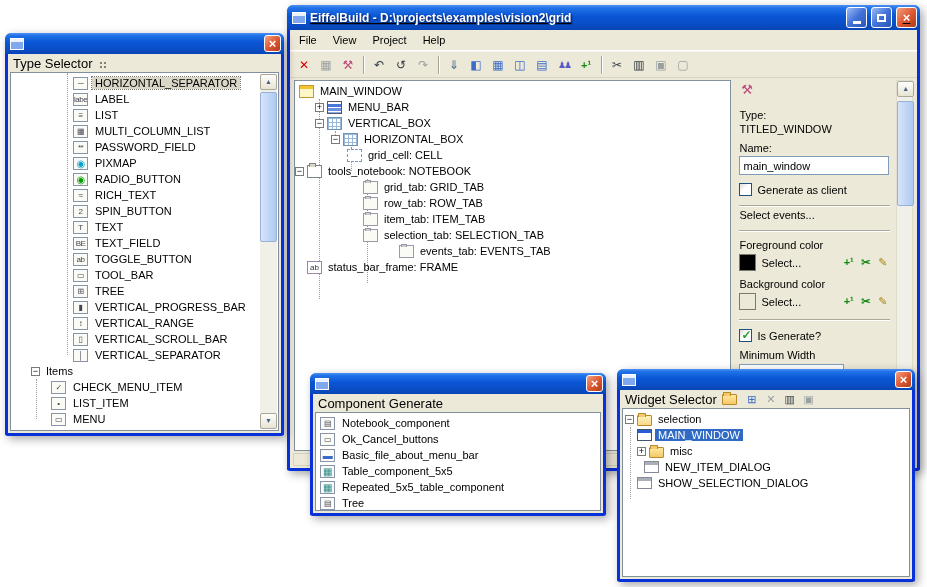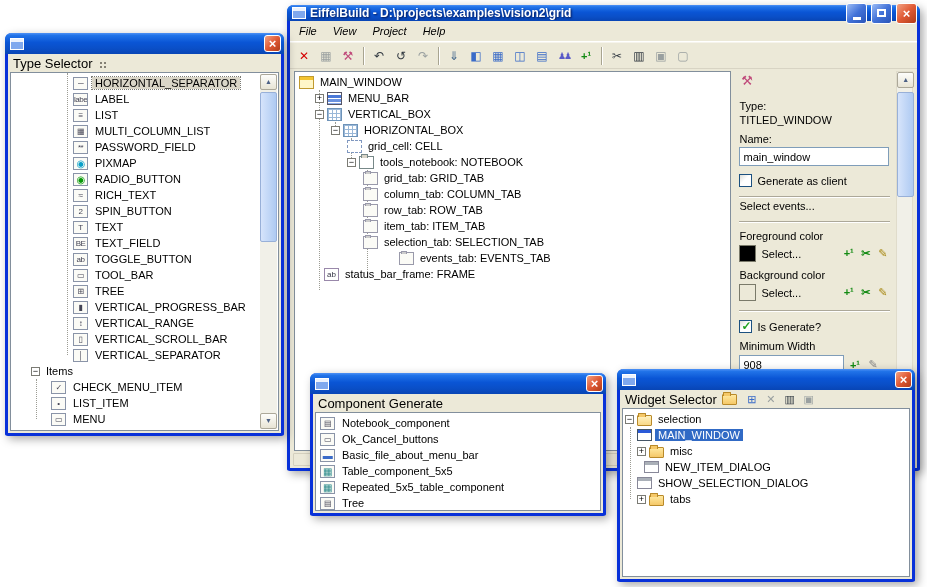--- a/index.html
+++ b/index.html
@@ -7,39 +7,39 @@
   #screen { position:relative; width:927px; height:587px; background:#fff; overflow:hidden; font-size:11px; color:#000; }
 
   
   .xp-window { position:absolute; display:flex; flex-direction:column;
     border:3px solid var(--window-border,#0831D9); border-top:none;
     border-radius:7px 7px 3px 3px; background:var(--face,#ECE9D8);
     box-shadow:3px 3px 10px rgba(0,0,0,.35); }
   .titlebar { display:flex; align-items:center; gap:4px; padding:0 3px 0 5px; flex:none;
     margin:0 -3px; border-radius:6px 6px 0 0;
     background:linear-gradient(to bottom, var(--titlebar-start,#4E91F5) 0%, #2173E8 12%, #0A55D5 45%, #0A4FC8 72%, var(--titlebar-end,#0845B5) 100%); }
-  .tb-main { height:16px; }
+  .tb-main { height:25px;text-decoration:underline; }
   .tb-small { height:21px; }
   .title-text { flex:1; color:#fff; font-weight:bold; font-size:12px;
     text-shadow:1px 1px 2px rgba(0,0,40,.75); white-space:nowrap; overflow:hidden; }
   .flex-sp { flex:1; }
   .winicon { width:14px; height:12px; min-width:14px; border:1px solid #fff; background:#7FA8EE; position:relative; }
   .winicon::before { content:""; position:absolute; left:0; right:0; top:0; height:3px; background:#fff; opacity:.85; }
   .caption-btn { width:21px; height:21px; min-width:21px; border:1px solid #fff; border-radius:3px;
     color:#fff; display:flex; align-items:center; justify-content:center; }
   .caption-btn.sm { width:17px; height:17px; min-width:17px; }
   .btn-sys { background:linear-gradient(135deg,#9CBCF6 0%, #4272D8 50%, #2A55B8 100%); }
   .btn-close { background:linear-gradient(135deg,#F2A182 0%, #E05A35 50%, var(--close-red,#B03C18) 100%); }
   .btn-close::before { content:"×"; font-size:13px; font-weight:bold; line-height:1; }
   .minbar { width:8px; height:3px; background:#fff; align-self:flex-end; margin:0 0 3px 0; }
   .maxbox { width:9px; height:8px; border:2px solid #fff; }
 
   
   .menubar { display:flex; align-items:center; height:21px; padding:0 2px; gap:2px;
-    border-bottom:1px solid #fff; flex:none;font-style:italic; }
+    border-bottom:1px solid #fff; flex:none; }
   .menu-item { padding:2px 7px; }
   .toolbar { display:flex; align-items:center; height:27px; padding:0 4px; gap:2px;
     border-top:1px solid #F6F4EC; border-bottom:1px solid #D8D4C4; flex:none; }
   .tool-icon { width:20px; height:20px; display:flex; align-items:center; justify-content:center; font-size:12px; }
   .tool-sep { width:1px; height:18px; background:#A8A490; box-shadow:1px 0 0 #fff; margin:0 3px; }
   .c-red{color:#D40000;} .c-gray{color:#9AA0A0;} .c-pink{color:#C04A7A;}
   .c-dark{color:#303840;} .c-steel{color:#44688C;} .c-blue{color:#3A6BC8;}
   .c-purple{color:#5A5AC8; font-size:9px; letter-spacing:-2px;} .c-green{color:#128A12; font-weight:bold; font-size:11px;}
 
   
@@ -210,50 +210,46 @@
         </div>
         <div class="trow" style="padding-left:36px">
           <span class="exp minus"></span>
           <span class="ic ic-grid"></span>
           <span class="tlabel">HORIZONTAL_BOX</span>
         </div>
         <div class="trow" style="padding-left:52px">
           <span class="ic ic-cell"></span>
           <span class="tlabel">grid_cell: CELL</span>
         </div>
-        <div class="trow" style="padding-left:52px">
+        <div class="trow" style="">
           <span class="exp minus"></span>
           <span class="ic ic-notebook"></span>
           <span class="tlabel">tools_notebook: NOTEBOOK</span>
         </div>
         <div class="trow" style="padding-left:68px">
           <span class="ic ic-tab"></span>
           <span class="tlabel">grid_tab: GRID_TAB</span>
         </div>
         <div class="trow" style="padding-left:68px">
           <span class="ic ic-tab"></span>
-          <span class="tlabel">column_tab: COLUMN_TAB</span>
-        </div>
-        <div class="trow" style="padding-left:68px">
-          <span class="ic ic-tab"></span>
           <span class="tlabel">row_tab: ROW_TAB</span>
         </div>
         <div class="trow" style="padding-left:68px">
           <span class="ic ic-tab"></span>
           <span class="tlabel">item_tab: ITEM_TAB</span>
         </div>
         <div class="trow" style="padding-left:68px">
           <span class="ic ic-tab"></span>
           <span class="tlabel">selection_tab: SELECTION_TAB</span>
         </div>
         <div class="trow" style="padding-left:104px">
           <span class="ic ic-tab"></span>
           <span class="tlabel">events_tab: EVENTS_TAB</span>
         </div>
-        <div class="trow" style="padding-left:29px">
+        <div class="trow" style="padding-left:12px">
           <span class="ic ic-frame"></span>
           <span class="tlabel">status_bar_frame: FRAME</span>
         </div>
       </div>
 
       <div class="props-pane">
         <div class="ptool"><span class="picon magenta">⚒</span></div>
         <div class="plabel">Type:</div>
         <div class="pvalue">TITLED_WINDOW</div>
         <div class="plabel">Name:</div>
@@ -487,21 +483,16 @@
         <span class="tlabel">misc</span>
       </div>
       <div class="trow" style="padding-left:21px">
         <span class="ic-win-gray"></span>
         <span class="tlabel">NEW_ITEM_DIALOG</span>
       </div>
       <div class="trow" style="padding-left:14px">
         <span class="ic-win-gray"></span>
         <span class="tlabel">SHOW_SELECTION_DIALOG</span>
       </div>
-      <div class="trow" style="padding-left:14px">
-        <span class="exp plus"></span>
-        <span class="ic-folder"></span>
-        <span class="tlabel">tabs</span>
-      </div>
     </div>
   </div>
 
 </div>
 
 </body></html>

